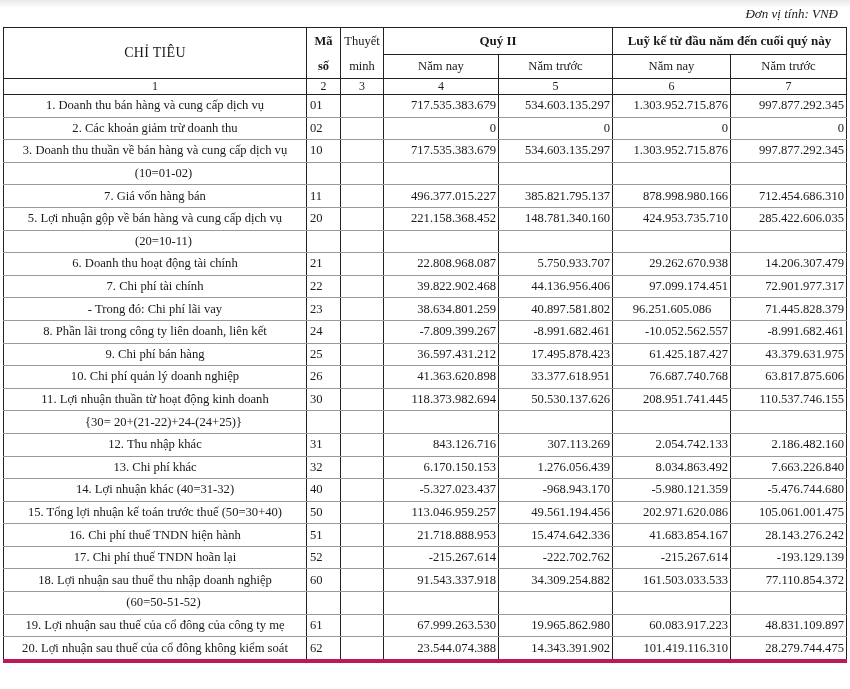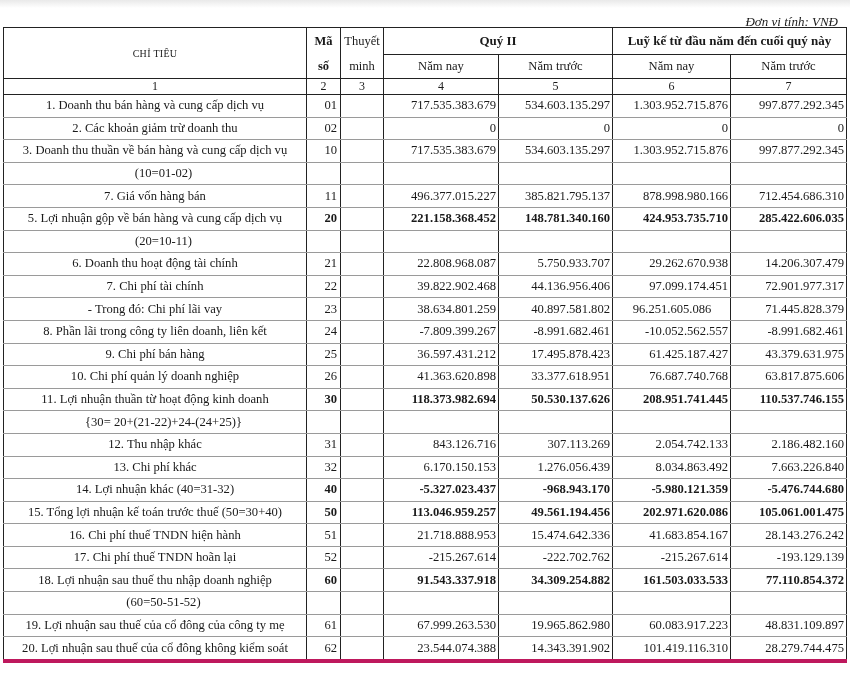--- a/index.html
+++ b/index.html
@@ -1,37 +1,37 @@
 <!DOCTYPE html>
 <html><head>
 <meta charset="utf-8">
 <style>
   html, body { margin: 0; padding: 0; background: #ffffff; }
   body { width: 850px; height: 689px; overflow: hidden; position: relative;
          font-family: "Liberation Serif", "DejaVu Serif", serif; color: #1a1a1a; }
   .topband { position: absolute; left: 0; top: 0; width: 850px; height: 8px;
              background: linear-gradient(#e9e9e9, #ffffff); }
-  .unit { position: absolute; right: 12px; top: 6px; font-size: 13px; font-style: italic; margin-top: 8px; }
+  .unit { position: absolute; right: 12px; top: 6px; font-size: 13px; font-style: italic; }
   table { position: absolute; left: 3px; top: 27px; border-collapse: collapse; table-layout: fixed;
           width: 843px; font-size: 12.6px; }
   td, th { border-left: 1.6px solid #222; border-right: 1.6px solid #222;
            border-top: 1px solid #9a9a9a; border-bottom: 1px solid #9a9a9a;
            padding: 0 3px; white-space: nowrap; overflow: hidden; font-weight: normal; }
   thead th { border: 1.6px solid #222; text-align: center; }
-  th.title { font-size: 10px; letter-spacing: 0.3px; }
+  th.title { font-size: 14px; letter-spacing: 0.3px; }
   th.grp { font-weight: bold; font-size: 13px; }
   th.small { font-size: 12.5px; }
   tr.h1 th { height: 26px; }
   tr.h2 th { height: 23px; }
   tr.hnum th { height: 15px; font-size: 12px; }
   tbody td { height: 21.6px; }
   td.lbl { text-align: center; padding-left: 3px; }
-  td.code { text-align: right; }
+  td.code { text-align: left; }
   td.num { text-align: right; padding-right: 2px; }
-  tr.bold td.num, tr.bold td.code { font-weight: bold; }
+  tr.bold td.num, tr.bold td.code { font-weight: normal; }
   tr.ital td { }
   td.sub { padding-left: 20px; }
   tbody tr:last-child td { border-bottom: 4px solid #be185d; }
 </style>
 </head>
 <body>
 
 <div class="topband"></div>
 <div class="unit">Đơn vị tính: VNĐ</div>
 

